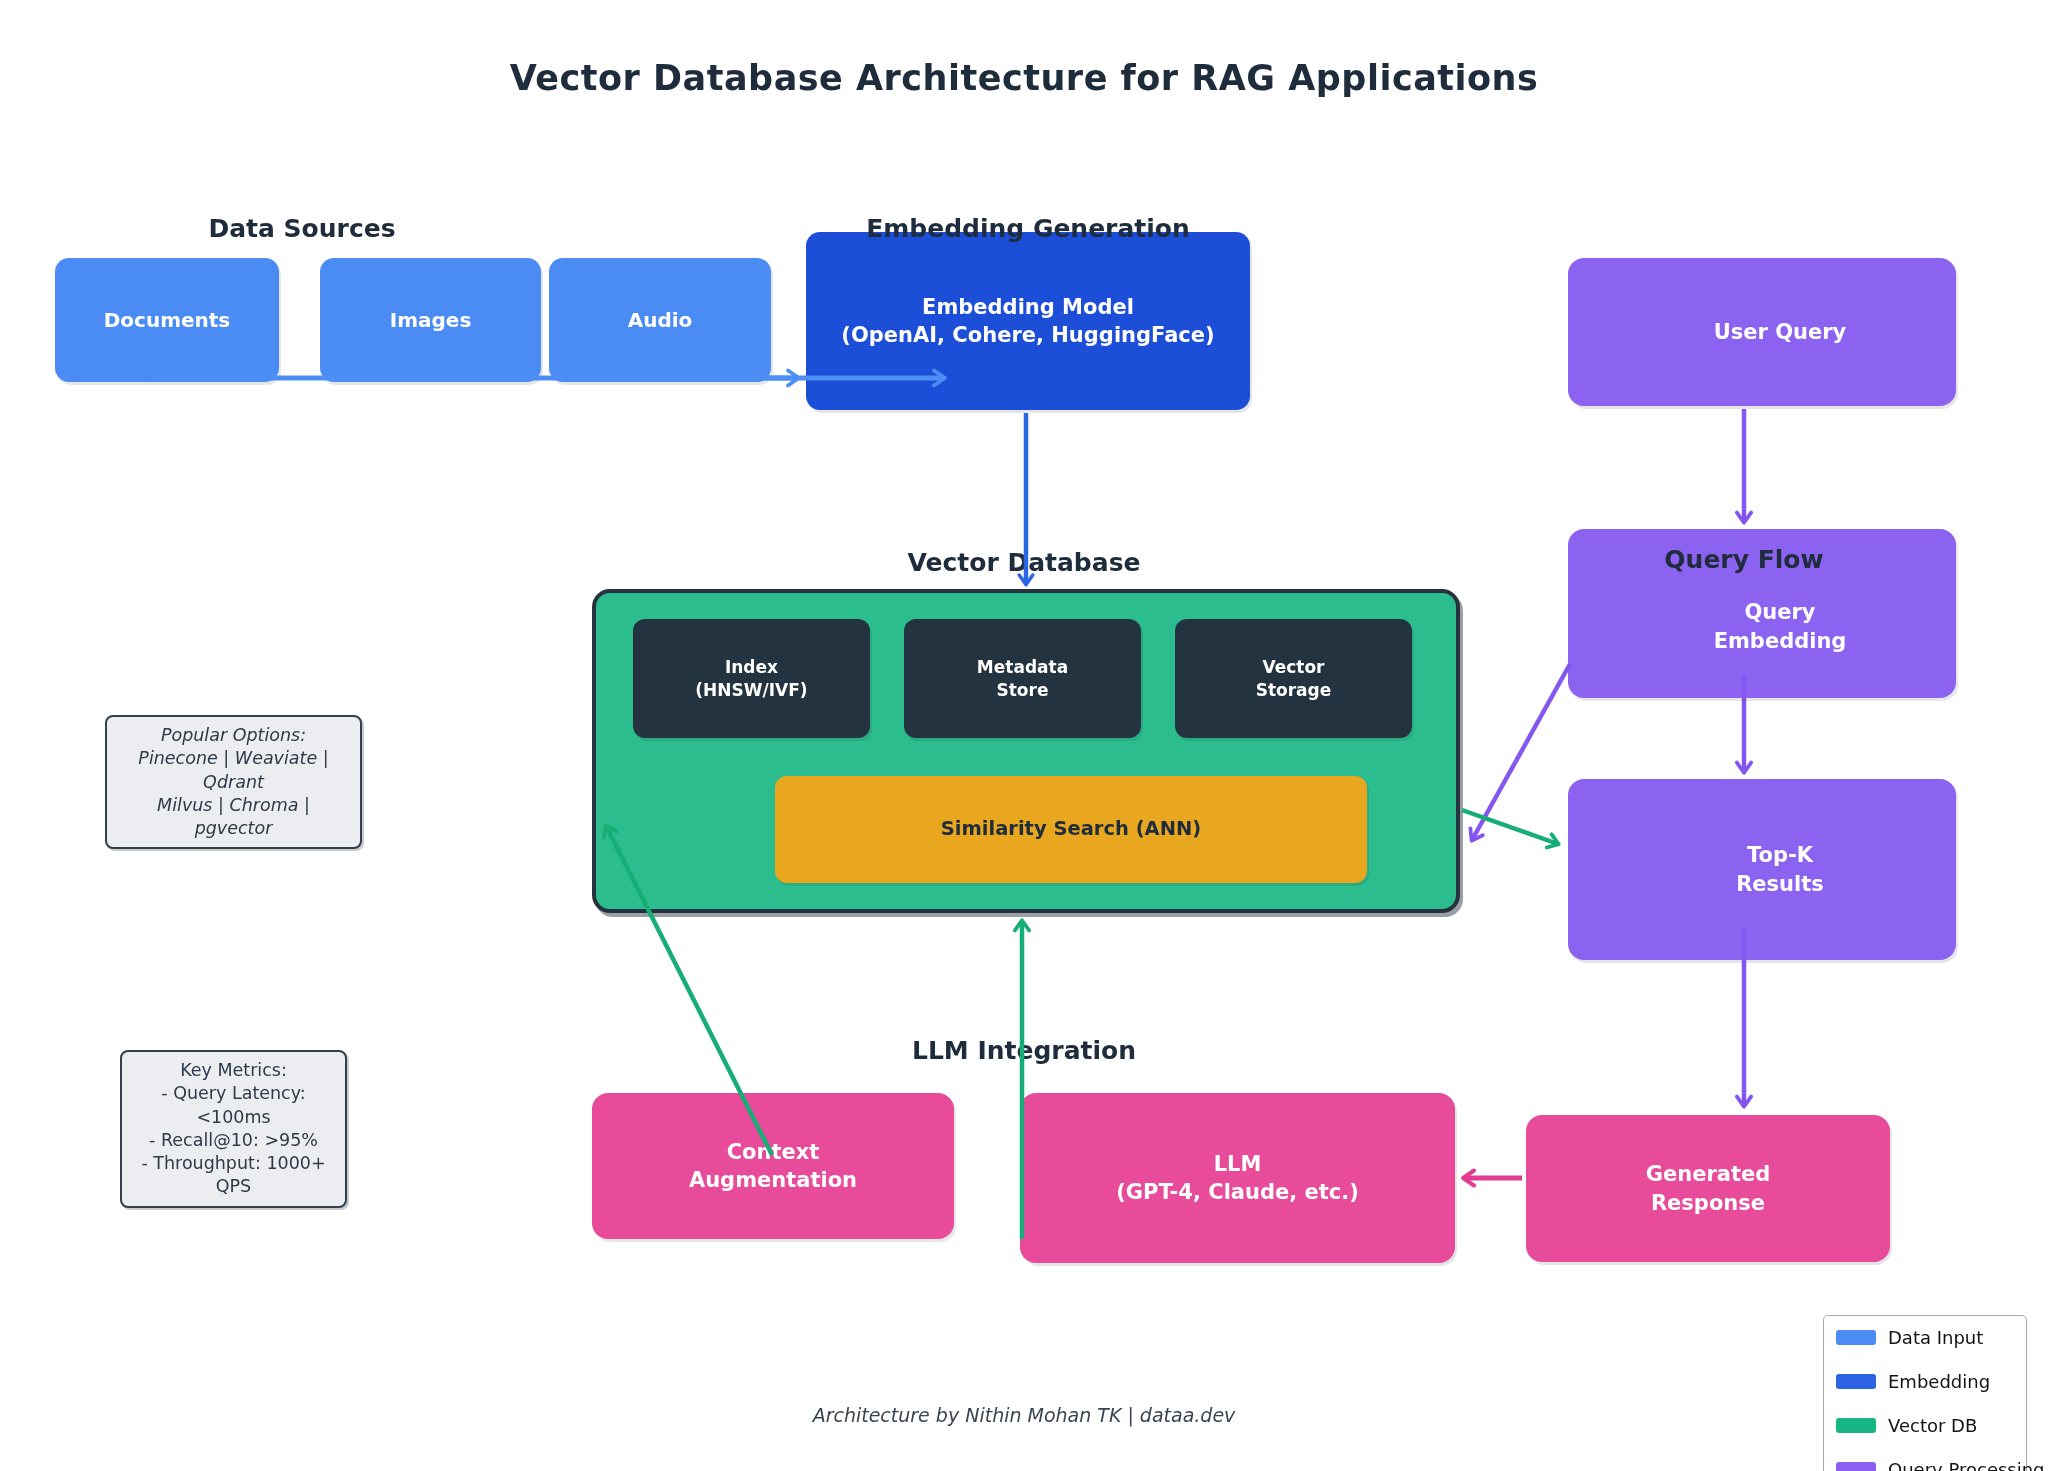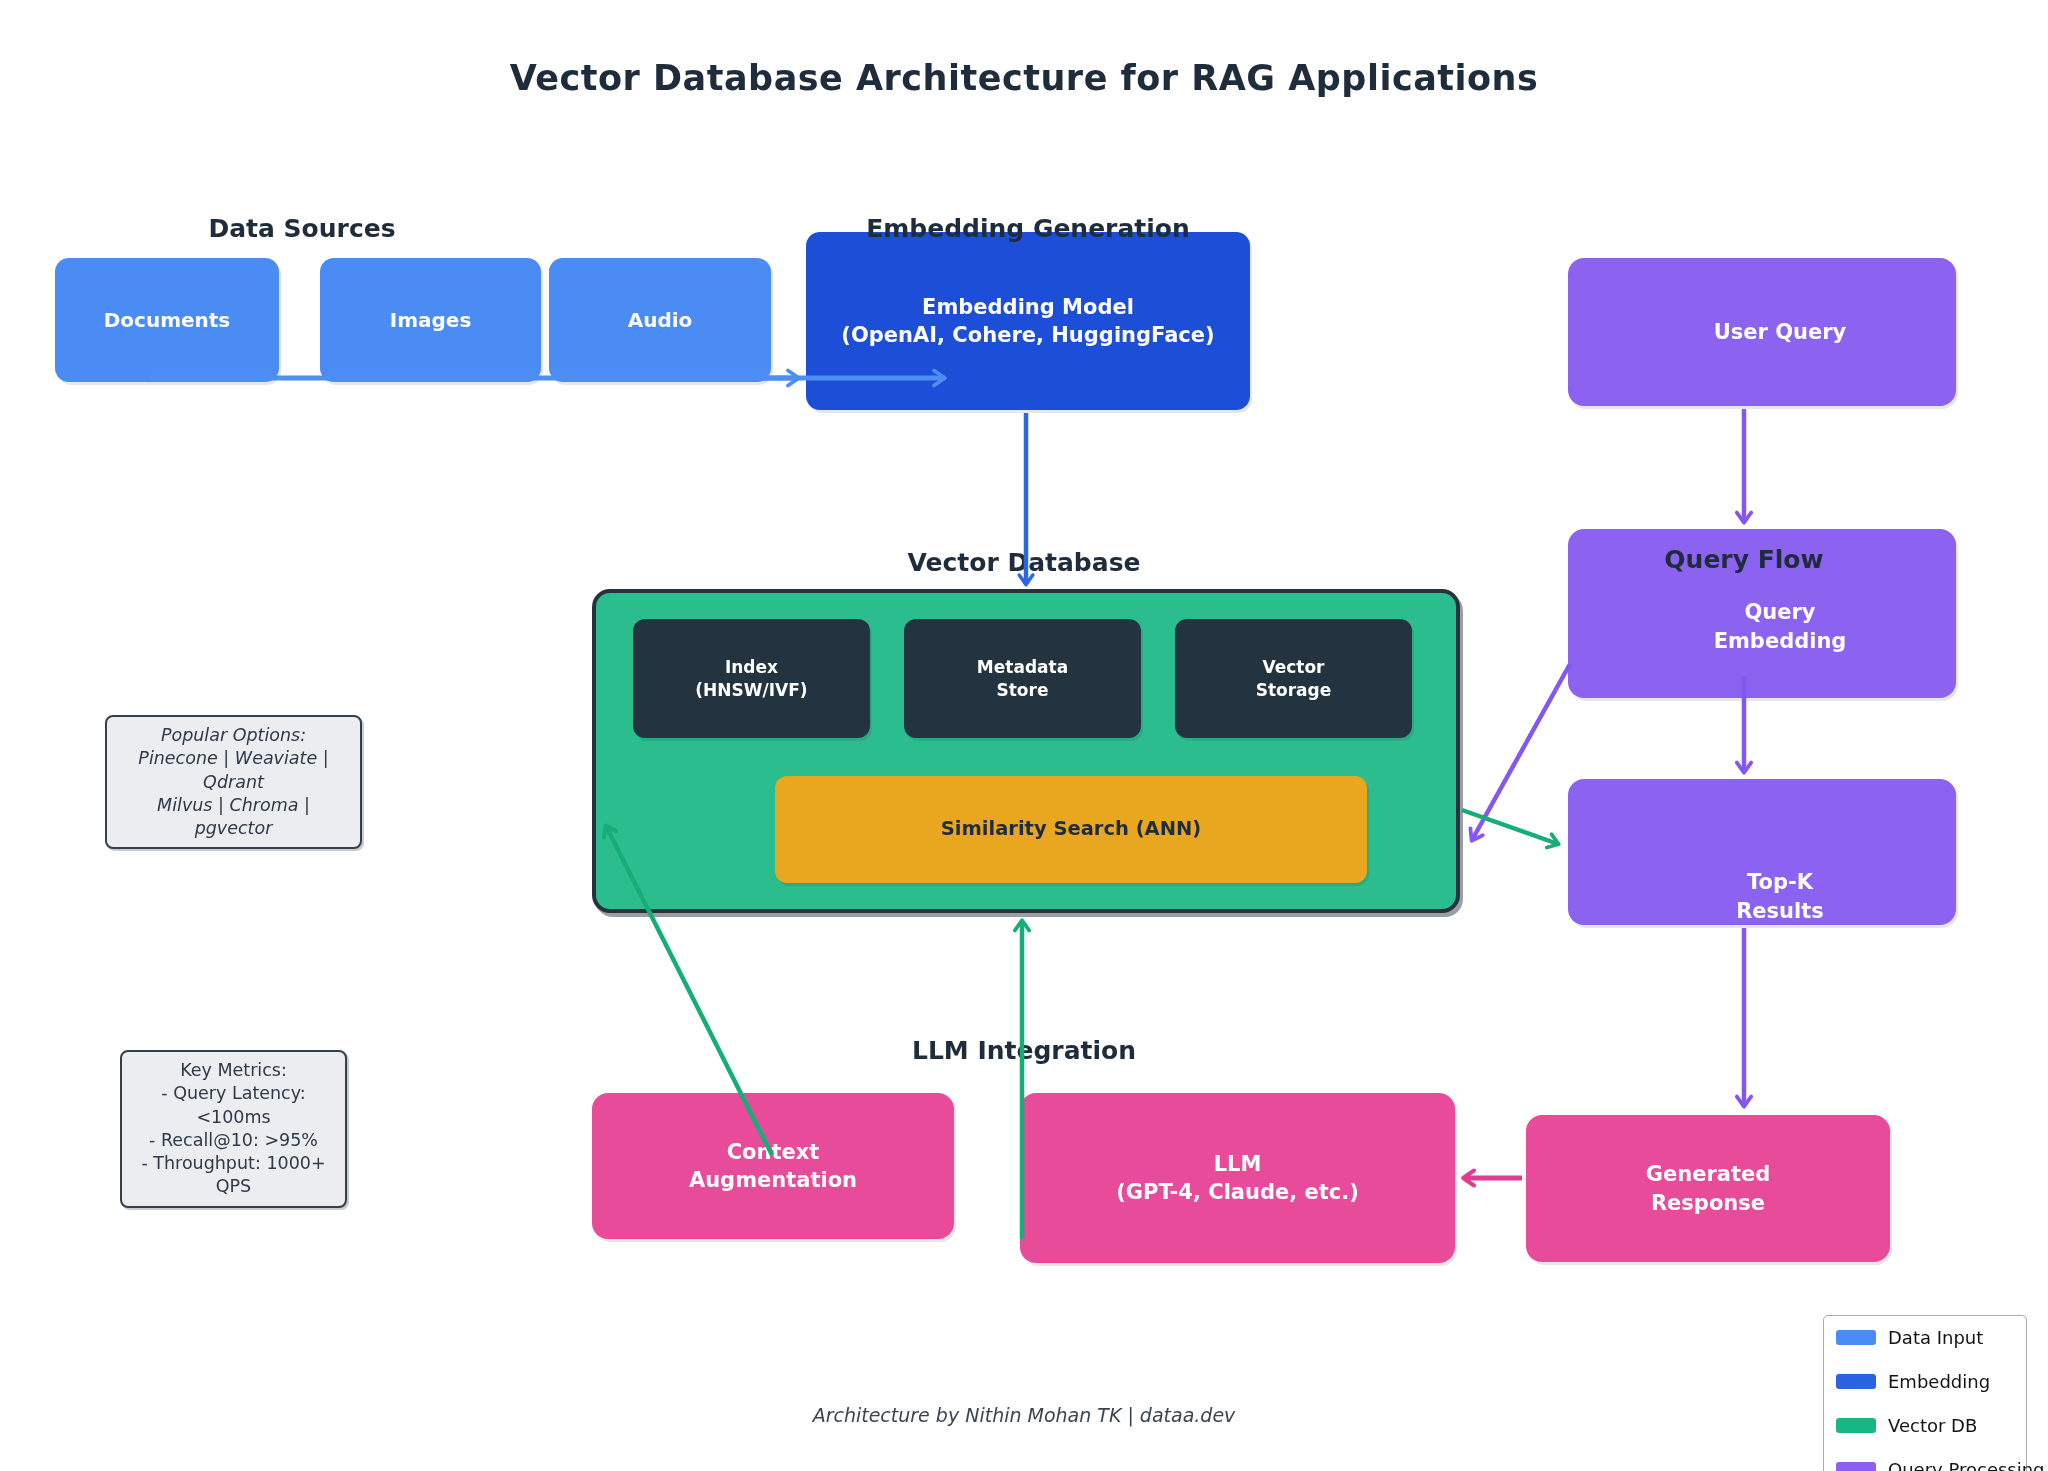--- a/index.html
+++ b/index.html
@@ -96,21 +96,21 @@
   </div>
   <div class="node c-orange" style="left:775px;top:776px;width:592px;height:107px;">
     <span>Similarity Search (ANN)</span>
   </div>
 
   <div class="node c-purple pad-top" style="left:1568px;top:529px;width:352px;height:143px;">
     <span>Query
 Embedding</span>
   </div>
 
-  <div class="node c-purple" style="left:1568px;top:779px;width:352px;height:146px;align-items:flex-end;">
+  <div class="node c-purple" style="left:1568px;top:779px;width:352px;height:181px;">
     <span>Top-K
 Results</span>
   </div>
 
   <div class="node c-pink" style="left:592px;top:1093px;width:362px;height:146px;">
     <span>Context
 Augmentation</span>
   </div>
   <div class="node c-pink" style="left:1020px;top:1093px;width:435px;height:170px;">
     <span>LLM

